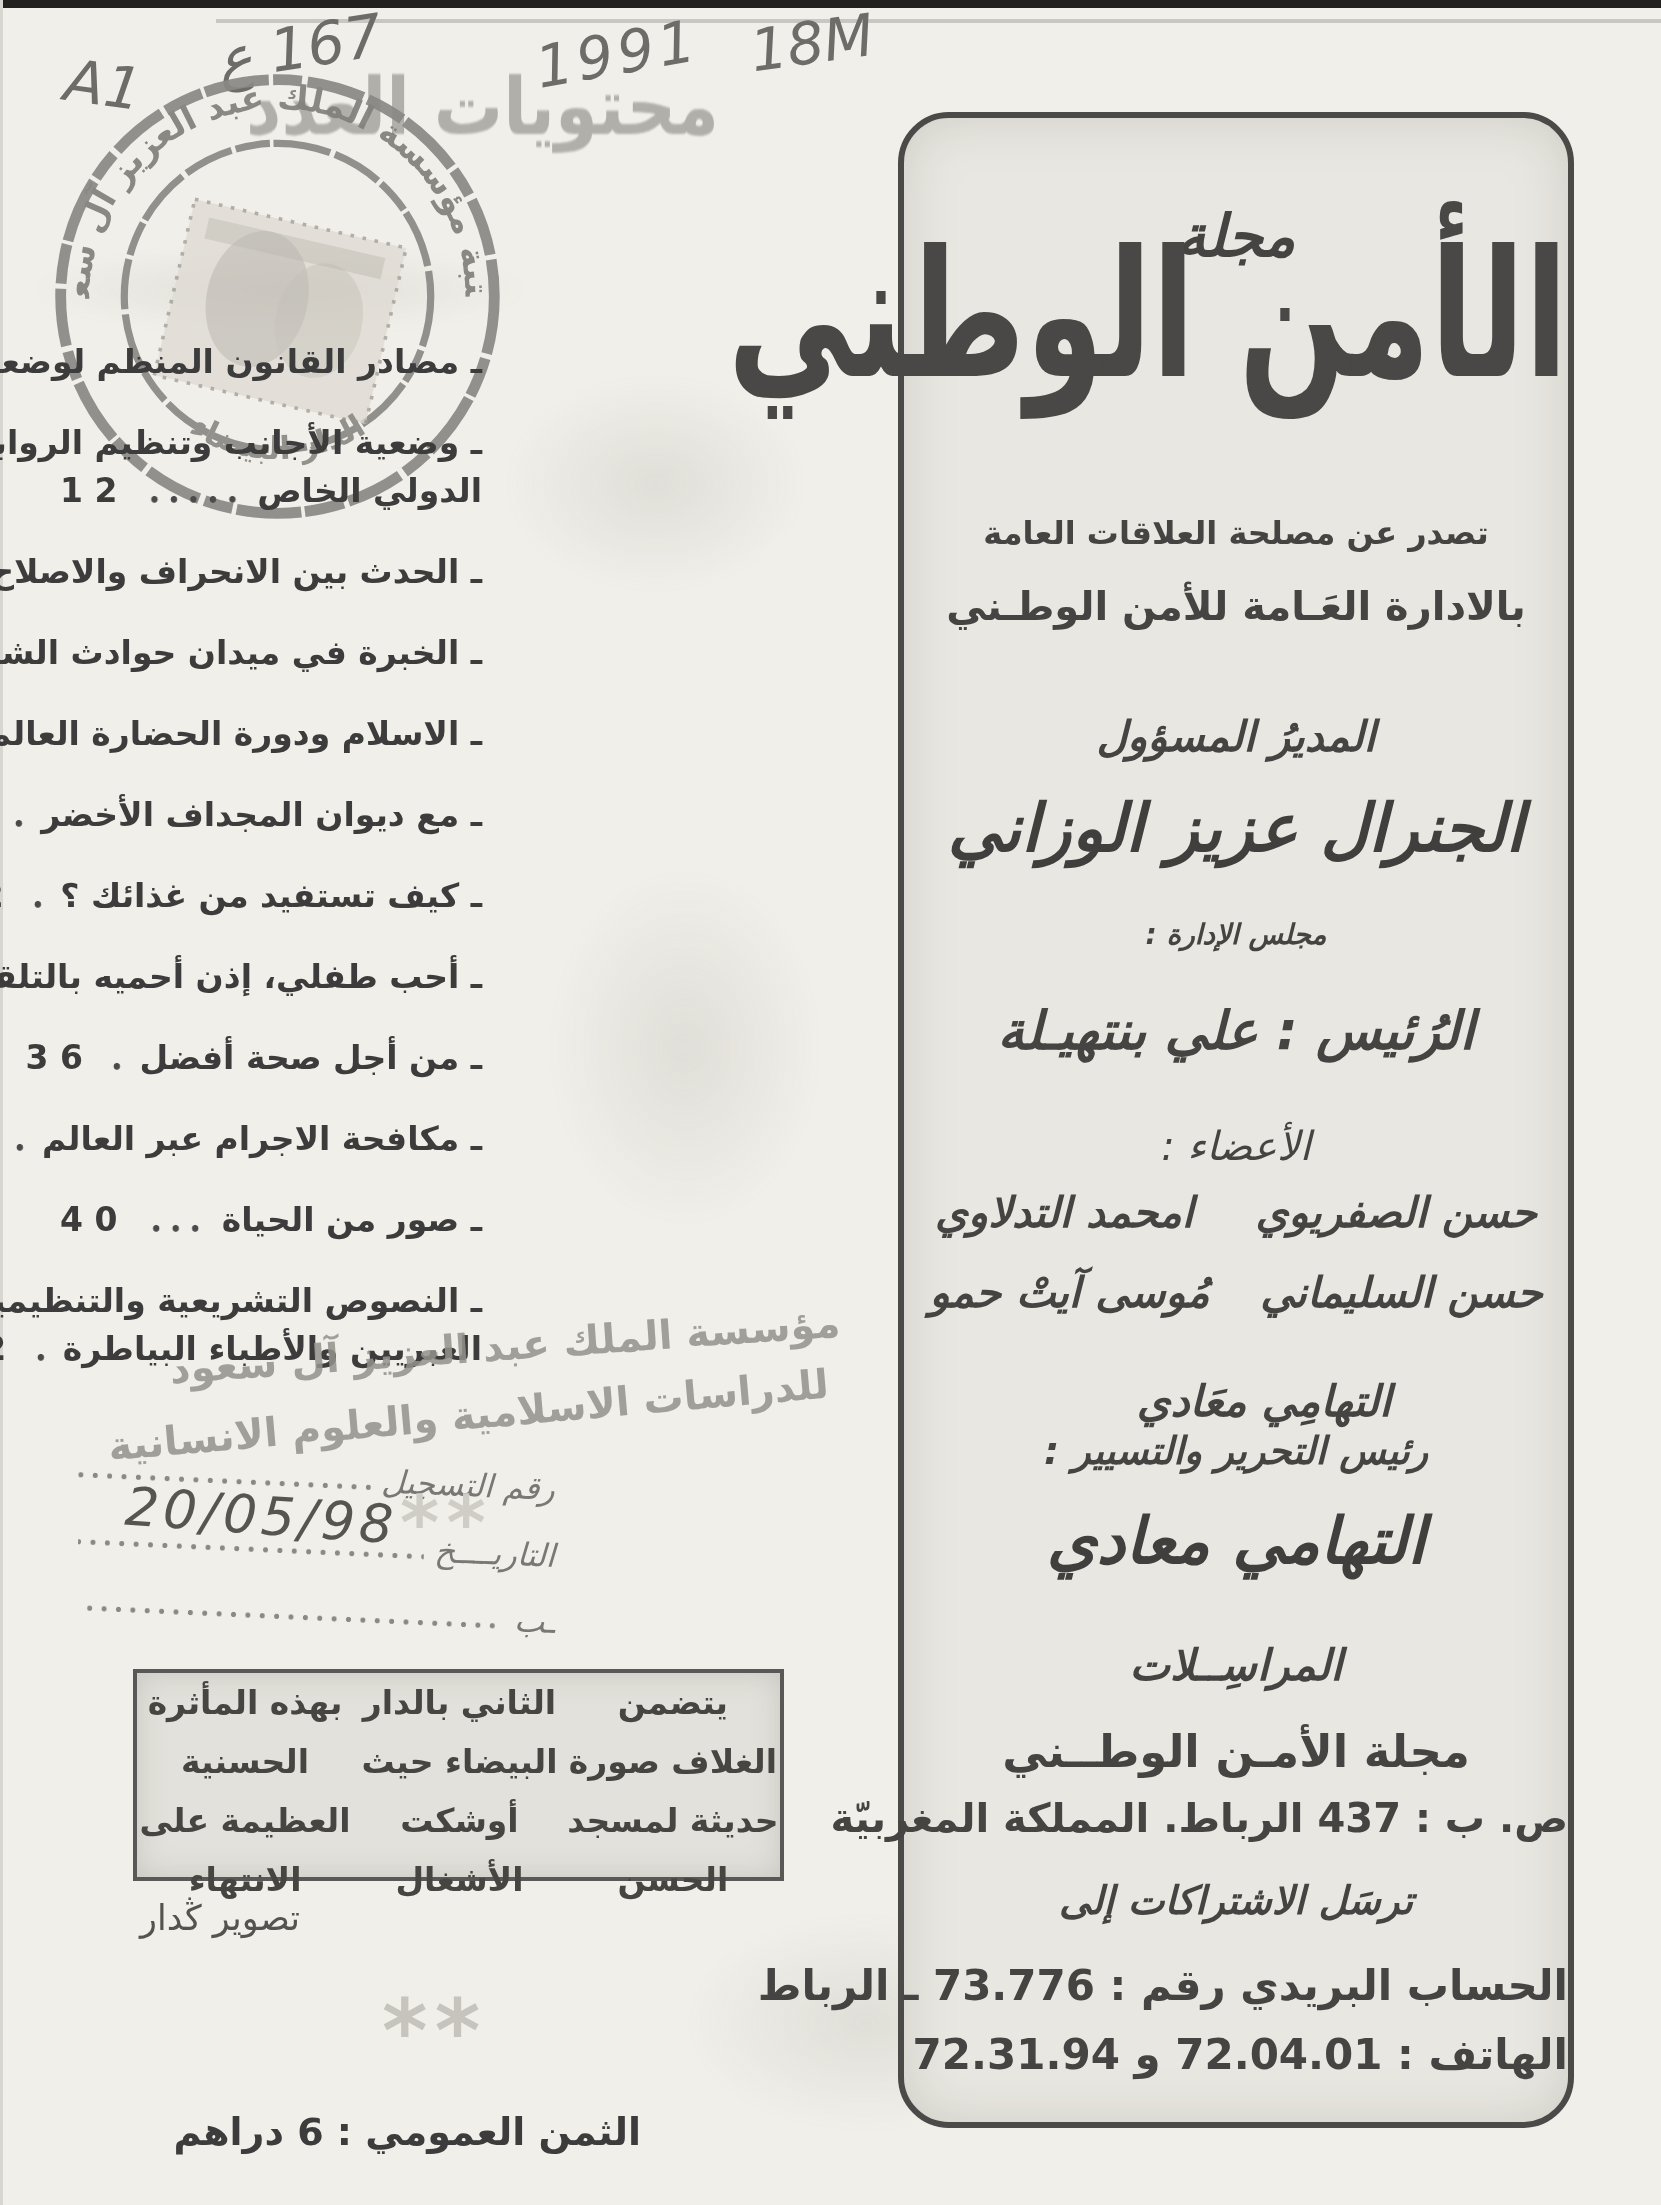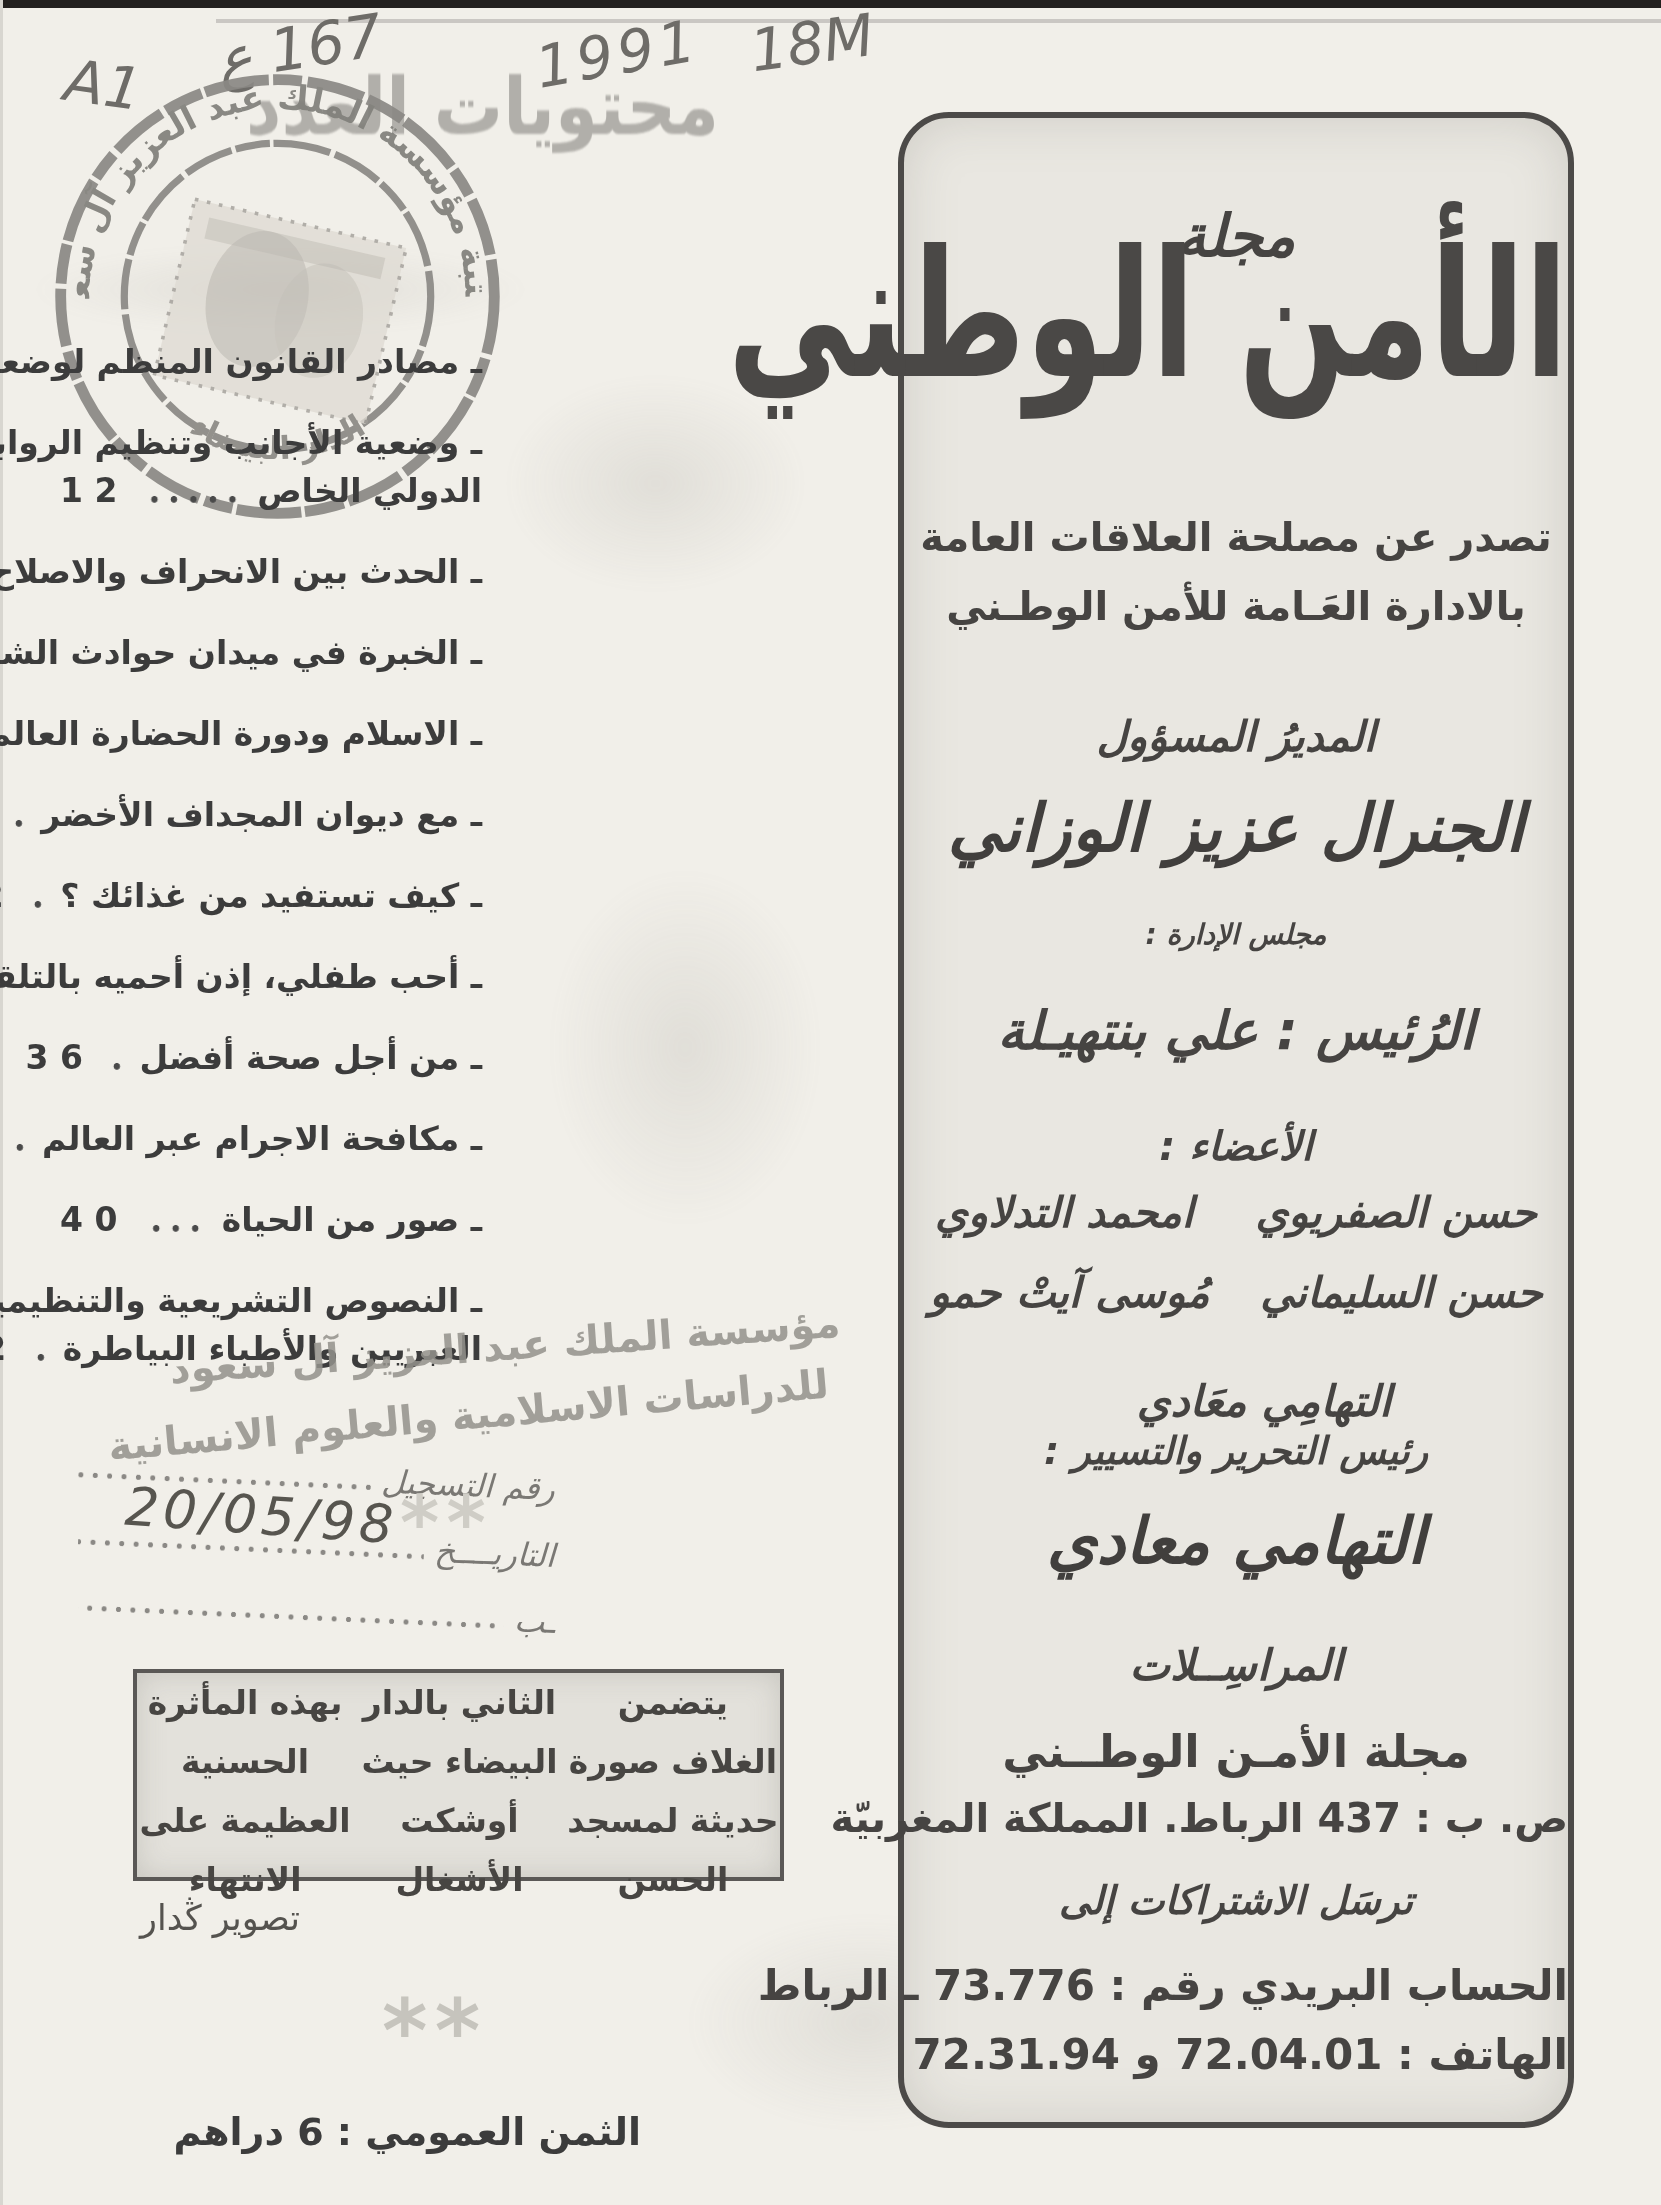--- a/index.html
+++ b/index.html
@@ -90,27 +90,27 @@
   .masthead{
     position:absolute;top:112px;left:899px;width:664px;height:2004px;
     background:#e9e7e1;
     border:6.5px solid #4c4a48;border-radius:51px;
     box-shadow:inset 0 0 51px rgba(130,128,120,.25);
   }
   .mh{position:absolute;left:0;width:100%;text-align:center;color:#464442;white-space:nowrap;}
   .mh-magazine{top:36px;font-size:58px;font-weight:900;font-style:italic;margin-top:48px;}
   .mh-title{top:94px;font-size:126px;font-weight:900;transform:scaleY(1.4);transform-origin:top center;
     color:#4a4846;letter-spacing:-1.4px;}
-  .mh-pub1{top:396px;font-size:40px;font-weight:700;text-align:center;}
+  .mh-pub1{top:396px;font-size:32px;font-weight:700;text-align:center;}
   .mh-pub2{top:465px;font-size:40px;font-weight:700;}
   .mh-dirlabel{top:594px;font-size:42px;font-style:italic;font-weight:700;}
   .mh-dirname{top:672px;font-size:66px;font-weight:900;font-style:italic;color:#413f3d;}
   .mh-board{top:800px;font-size:28px;font-style:italic;font-weight:700;}
   .mh-president{top:882px;font-size:53px;font-weight:900;font-style:italic;}
-  .mh-members-label{top:1005px;font-size:40px;font-style:italic;font-weight:700;}
+  .mh-members-label{top:1005px;font-size:40px;font-style:italic;font-weight:400;}
   .mh-members{top:1070px;display:flex;flex-direction:row-reverse;justify-content:space-around;
     position:absolute;width:100%;font-size:42px;font-weight:900;font-style:italic;}
   .mh-members2{top:1150px;}
   .mh-member5{top:1258px;font-size:43px;font-weight:900;font-style:italic;padding-left:28px;}
   .mh-editorlabel{top:1311px;font-size:38px;font-style:italic;font-weight:700;}
   .mh-editorname{top:1386px;font-size:64px;font-weight:900;font-style:italic;color:#413f3d;}
   .mh-corr{top:1522px;font-size:43px;font-style:italic;font-weight:700;}
   .mh-addr1{top:1607px;font-size:45px;font-weight:900;}
   .mh-addr2{top:1677px;font-size:40px;font-weight:900;}
   .mh-subs{top:1760px;font-size:39px;font-style:italic;font-weight:700;}

